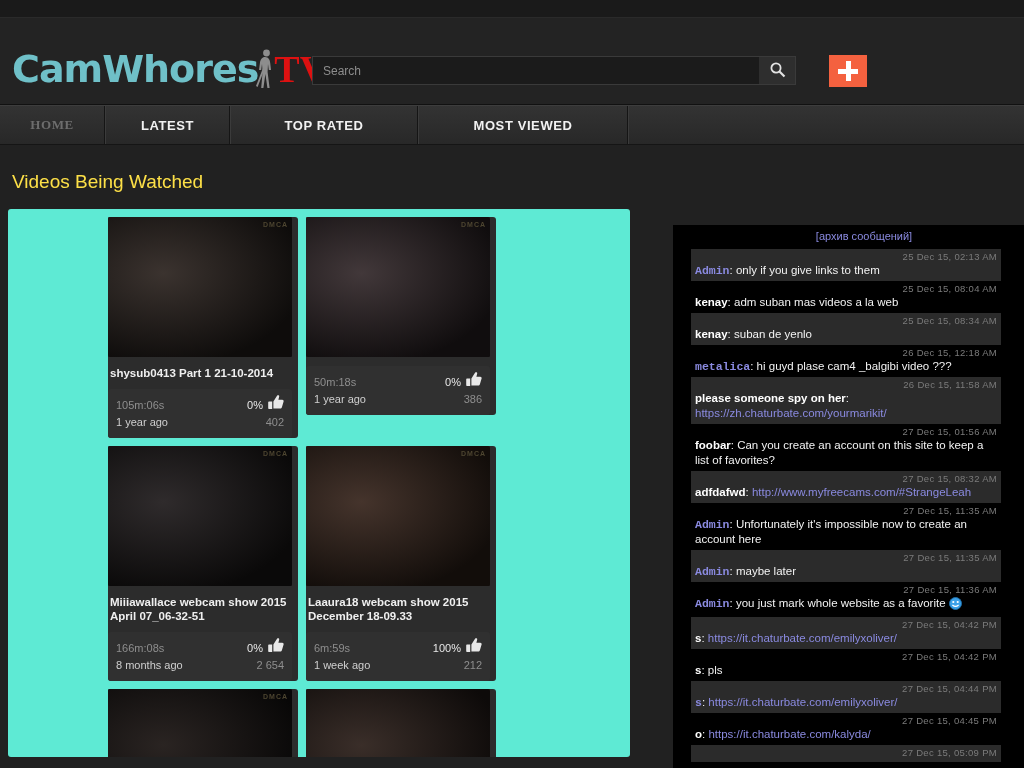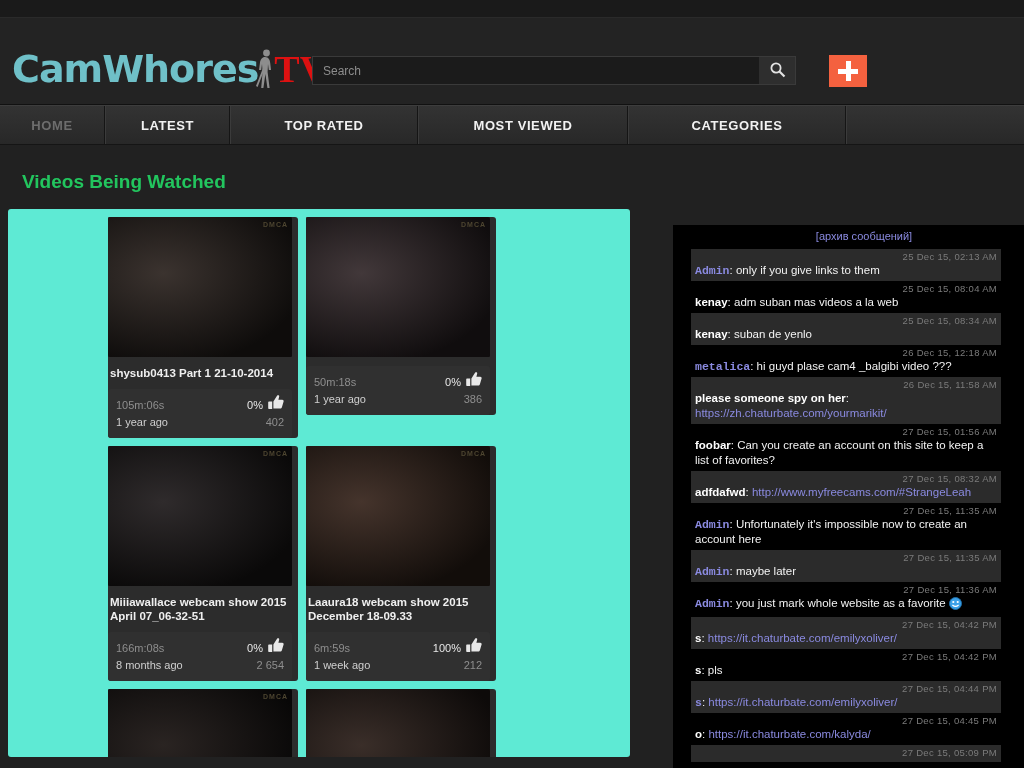--- a/index.html
+++ b/index.html
@@ -116,34 +116,34 @@
     height: 100%;
     color: #f2f2f2;
     font-size: 13px;
     font-weight: bold;
     letter-spacing: 0.6px;
     border-right: 1px solid #151515;
     border-left: 1px solid #3b3b3b;
     cursor: pointer;
     font-family: "Liberation Sans", sans-serif;
   }
-  .nav-item:first-child { border-left: none; }
+  .nav-item:first-child { border-left: none; font-family: Liberation Serif, serif; }
   .nav-item.home      { width: 105px; color: #6d6d6d; }
   .nav-item.latest    { width: 125px; }
   .nav-item.toprated  { width: 188px; }
   .nav-item.mostview  { width: 210px; }
   .nav-item.cats      { width: 218px; }
   .nav-item.spacer    { flex: 1; border-right: none; }
 
   
   .page-title {
-    padding: 26px 0 16px 22px;
+    padding: 26px 0 16px 12px;
     font-size: 19px;
-    color: #22c55e;
-    font-weight: bold;
+    color: #fde047;
+    font-weight: normal;
     font-family: "Liberation Sans", sans-serif;
   }
 
   
   .main {
     position: relative;
     height: 548px;
   }
 
   .content-box {
@@ -346,21 +346,20 @@
       <span class="bar-v" style="left:7.5px;top:0;"></span>
     </span>
   </button>
 </div>
 
 <div class="nav">
   <div class="nav-item home">HOME</div>
   <div class="nav-item latest">LATEST</div>
   <div class="nav-item toprated">TOP RATED</div>
   <div class="nav-item mostview">MOST VIEWED</div>
-  <div class="nav-item cats">CATEGORIES</div>
   <div class="nav-item spacer"></div>
 </div>
 
 <div class="page-title">Videos Being Watched</div>
 
 <div class="main">
 
   <div class="content-box">
     <div class="video-grid" id="video-grid"><div class="video-item"><div class="thumb">
             <div class="img" style="background: radial-gradient(at 30% 40%, rgb(59, 51, 47) 0%, rgb(14, 12, 11) 78%), linear-gradient(160deg, rgb(59, 51, 47), rgb(14, 12, 11));"></div>

